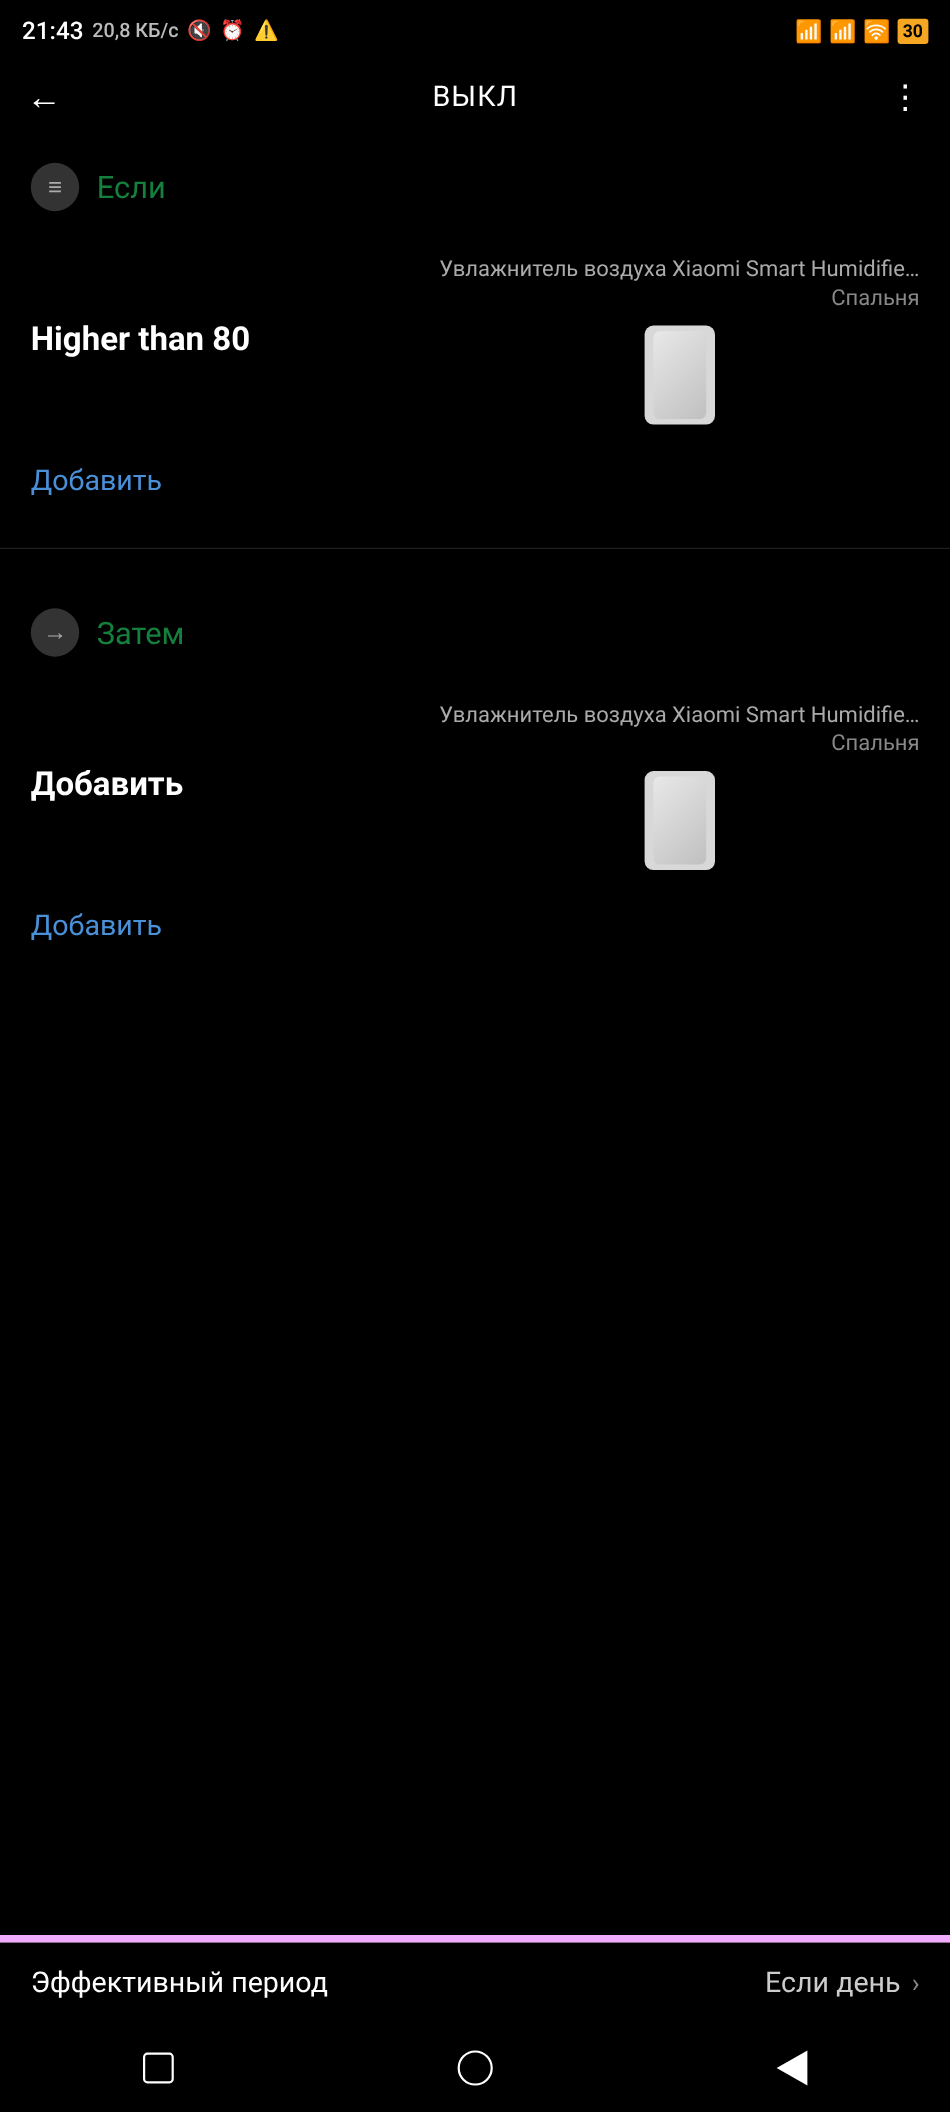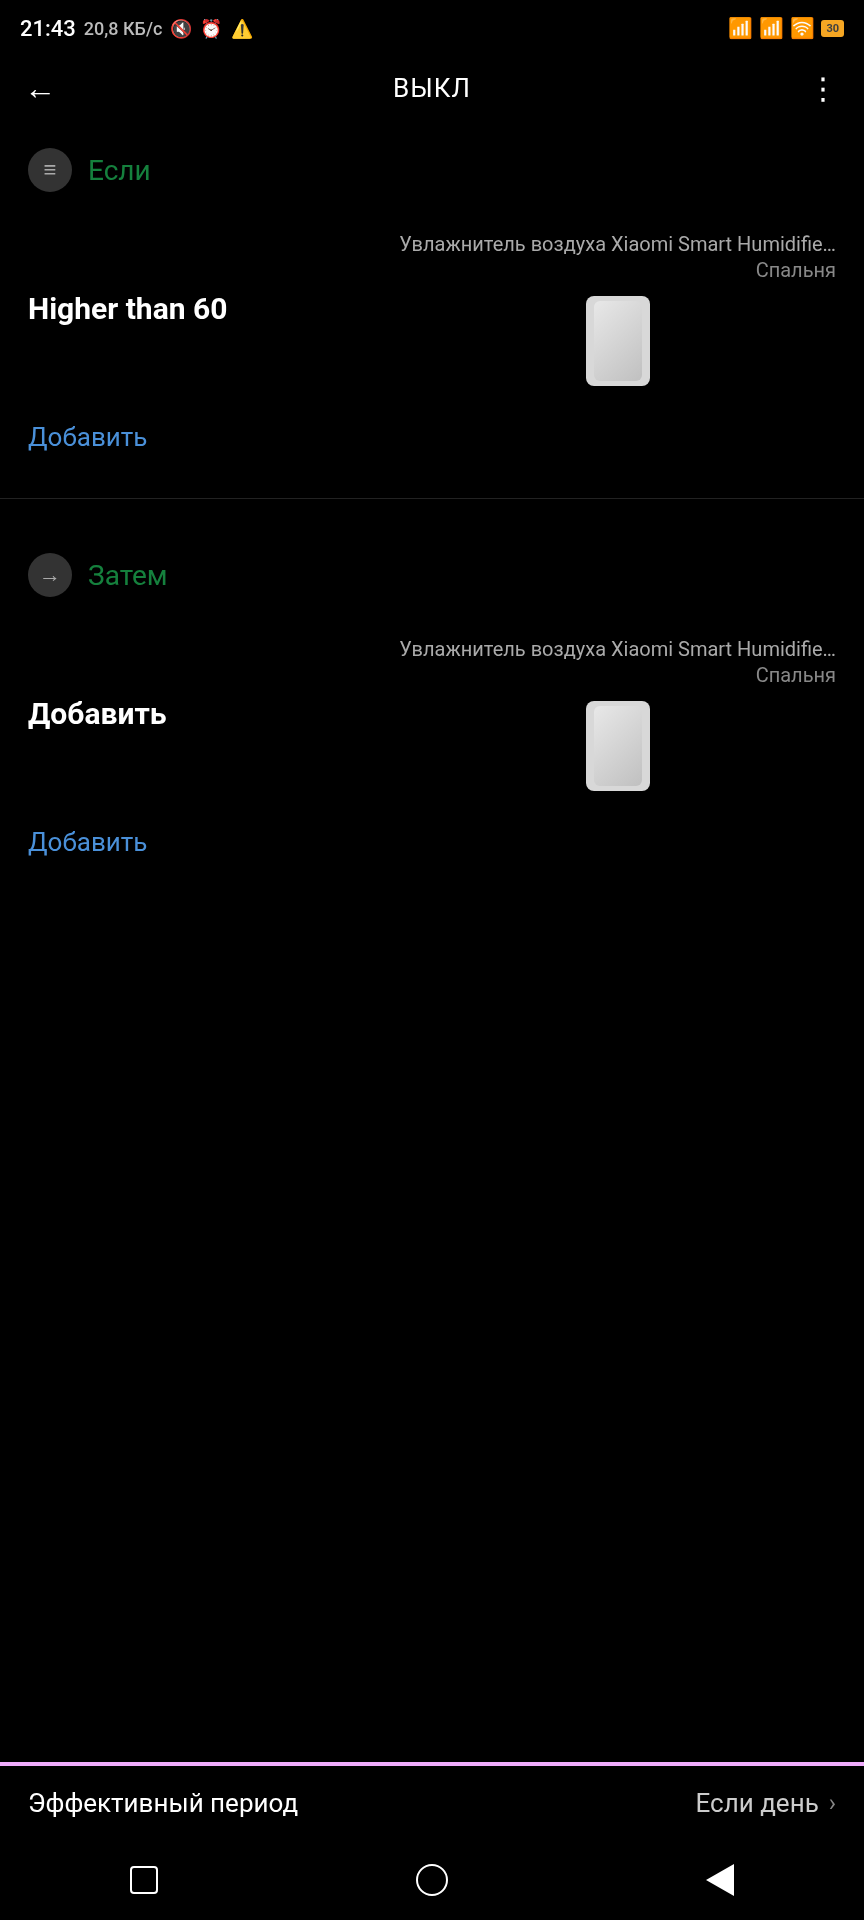--- a/index.html
+++ b/index.html
@@ -30,22 +30,22 @@
       font-weight: 500;
       color: #fff;
     }
     .status-icons {
       display: flex;
       align-items: center;
       gap: 6px;
     }
     .battery-box {
       background: #f5a623;
-      color: #404040;
-      font-size: 11px;
+      color: #000000;
+      font-size: 16px;
       font-weight: bold;
       padding: 2px 5px;
       border-radius: 3px;
     }
 
     
     .top-nav {
       display: flex;
       align-items: center;
       justify-content: space-between;
@@ -165,21 +165,21 @@
     
     .bottom-bar {
       position: fixed;
       bottom: 80px;
       left: 0;
       width: 864px;
       display: flex;
       align-items: center;
       justify-content: space-between;
       padding: 22px 28px;
-      border-top: 4px solid #f0abfc;
+      border-top: 7px solid #f0abfc;
       background: #000;
     }
     .bottom-bar-label {
       font-size: 26px;
       color: #fff;
     }
     .bottom-bar-value {
       display: flex;
       align-items: center;
       gap: 10px;
@@ -258,21 +258,21 @@
 
 <div class="section">
   <div class="section-header">
     <div class="section-icon">
       <span>≡</span>
     </div>
     <span class="section-title">Если</span>
   </div>
 
   <div class="condition-row">
-    <span class="condition-label">Higher than 60</span>
+    <span class="condition-label">Higher than 80</span>
     <div class="condition-device">
       <div class="device-info">
         <div class="device-name">Увлажнитель воздуха Xiaomi Smart Humidifie…</div>
         <div class="device-room">Спальня</div>
       </div>
       <div class="device-image">
         <div class="device-image-inner"></div>
       </div>
     </div>
   </div>

